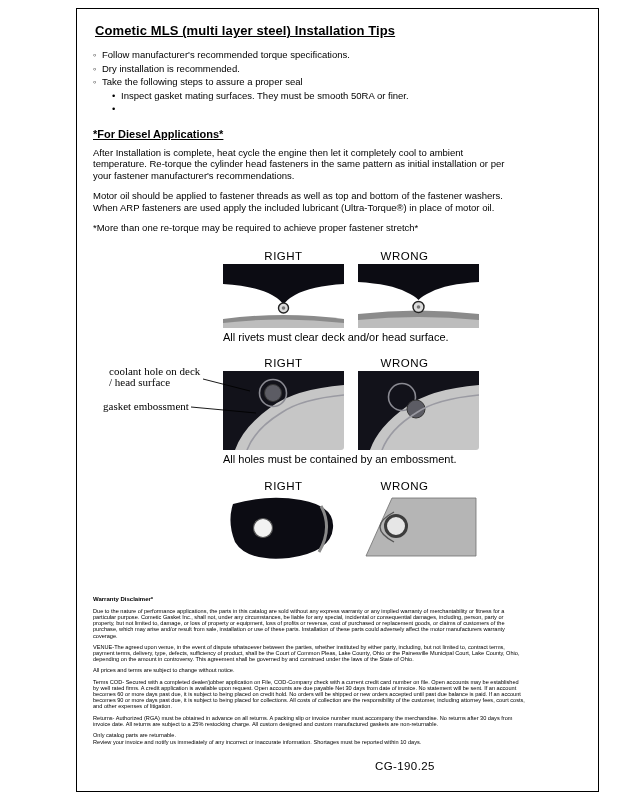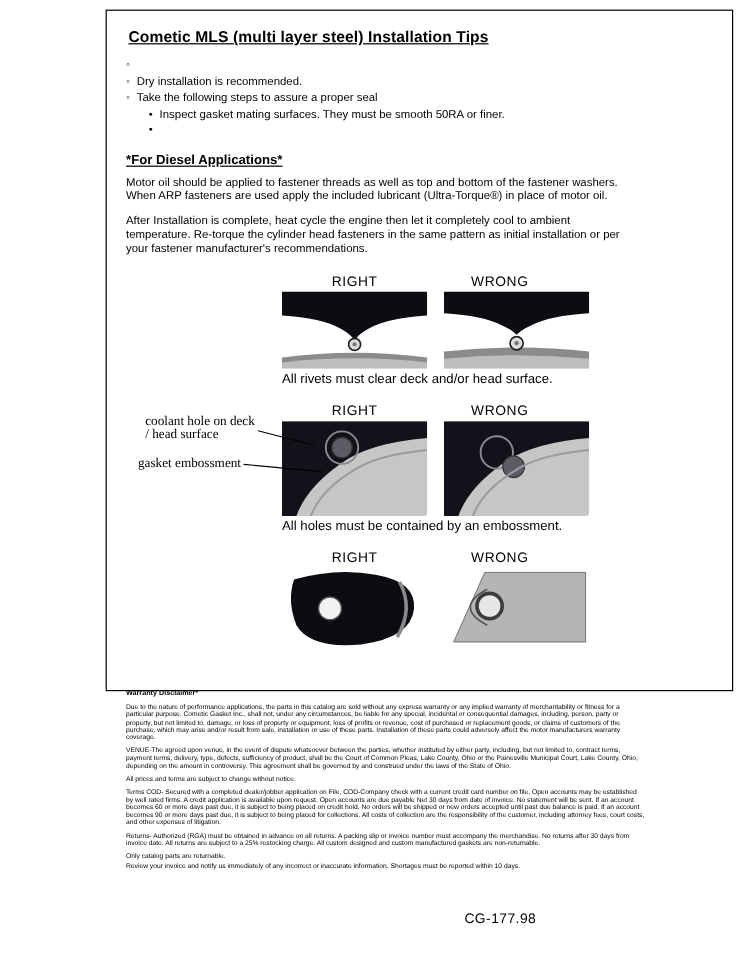--- a/index.html
+++ b/index.html
@@ -5,22 +5,22 @@
   * { margin:0; padding:0; box-sizing:border-box; }
   html,body { width:618px; height:800px; background:#ffffff; }
   body {
     font-family:"Liberation Sans", sans-serif;
     color:#000;
     position:relative;
     overflow:hidden;
   }
   .frame {
     position:absolute;
-    left:88px; top:8px;
-    width:523px; height:568px;
+    left:76px; top:8px;
+    width:523px; height:784px;
     border:1px solid #000;
     padding:12px 14px 0 16px;
   }
   .title {
     font-size:13px;
     font-weight:bold;
     text-decoration:underline;
     margin:2px 0 10px 2px;
     letter-spacing:0.1px;
   }
@@ -54,41 +54,43 @@
 </head>
 <body>
 
 <div class="frame">
 
   <h1 class="title">Cometic MLS (multi layer steel) Installation Tips</h1>
 
   <div class="tips">
     <div class="tip-row">
       <span class="marker">◦</span>
+      <span>Follow manufacturer's recommended torque specifications.</span>
     </div>
     <div class="tip-row">
       <span class="marker">◦</span>
       <span>Dry installation is recommended.</span>
     </div>
     <div class="tip-row">
       <span class="marker">◦</span>
       <span>Take the following steps to assure a proper seal</span>
     </div>
     <div class="tip-row sub">
       <span class="marker">•</span>
       <span>Inspect gasket mating surfaces.  They must be smooth 50RA or finer.</span>
     </div>
     <div class="tip-row sub">
       <span class="marker">•</span>
     </div>
   </div>
 
   <h2 class="diesel-heading">*For Diesel Applications*</h2>
+  <p class="para">After Installation is complete, heat cycle the engine then let it completely cool to ambient temperature. Re-torque the cylinder head fasteners in the same pattern as initial installation or per your fastener manufacturer's recommendations.</p>
   <p class="para">Motor oil should be applied to fastener threads as well as top and bottom of the fastener washers. When ARP fasteners are used apply the included lubricant (Ultra-Torque®) in place of motor oil.</p>
-  <p class="para">After Installation is complete, heat cycle the engine then let it completely cool to ambient temperature. Re-torque the cylinder head fasteners in the same pattern as initial installation or per your fastener manufacturer's recommendations.</p>
+  <p class="para note">*More than one re-torque may be required to achieve proper fastener stretch*</p>
 
   <div class="dg" style="margin-top:16px;">
     <div class="dg-labels">
       <span>RIGHT</span>
       <span>WRONG</span>
     </div>
     <div class="dg-panels">
       <svg width="121" height="64" viewBox="0 0 121 64">
         <rect width="121" height="64" fill="#ffffff"></rect>
         <path d="M0,64 L0,55 Q60.5,47 121,55 L121,64 Z" fill="#8b8b8b"></path>
@@ -164,15 +166,15 @@
     <div class="dhead">Warranty Disclaimer*</div>
     <p>Due to the nature of performance applications, the parts in this catalog are sold without any express warranty or any implied warranty of merchantability or fitness for a particular purpose.  Cometic Gasket Inc., shall not, under any circumstances, be liable for any special, incidental or consequential damages, including, person, party or property, but not limited to, damage, or loss of property or equipment, loss of profits or revenue, cost of purchased or replacement goods, or claims of customers of the purchase, which may arise and/or result from sale, installation or use of these parts.  Installation of these parts could adversely affect the motor manufacturers warranty coverage.</p>
     <p>VENUE-The agreed upon venue, in the event of dispute whatsoever between the parties, whether instituted by either party, including, but not limited to, contract terms, payment terms, delivery, type, defects, sufficiency of product, shall be the Court of Common Pleas, Lake County, Ohio or the Painesville Municipal Court, Lake County, Ohio, depending on the amount in controversy. This agreement shall be governed by and construed under the laws of the State of Ohio.</p>
     <p>All prices and terms are subject to change without notice.</p>
     <p>Terms COD- Secured with a completed dealer/jobber application on File, COD-Company check with a current credit card number on file.  Open accounts may be established by well rated firms.  A credit application is available upon request.  Open accounts are due payable Net 30 days from date of invoice.  No statement will be sent.  If an account becomes 60 or more days past due, it is subject to being placed on credit hold.  No orders will be shipped or new orders accepted until past due balance is paid.  If an account becomes 90 or more days past due, it is subject to being placed for collections.  All costs of collection are the responsibility of the customer, including attorney fees, court costs, and other expenses of litigation.</p>
     <p>Returns- Authorized (RGA) must be obtained in advance on all returns.  A packing slip or invoice number must accompany the merchandise.  No returns after 30 days from invoice date.  All returns are subject to a 25% restocking charge.  All custom designed and custom manufactured gaskets are non-returnable.</p>
     <p class="tight">Only catalog parts are returnable.</p>
     <p>Review your invoice and notify us immediately of any incorrect or inaccurate information.  Shortages must be reported within 10 days.</p>
   </div>
 
-  <div class="footer-code">CG-177.98</div>
+  <div class="footer-code">CG-190.25</div>
 
 </div>
 
 </body></html>

